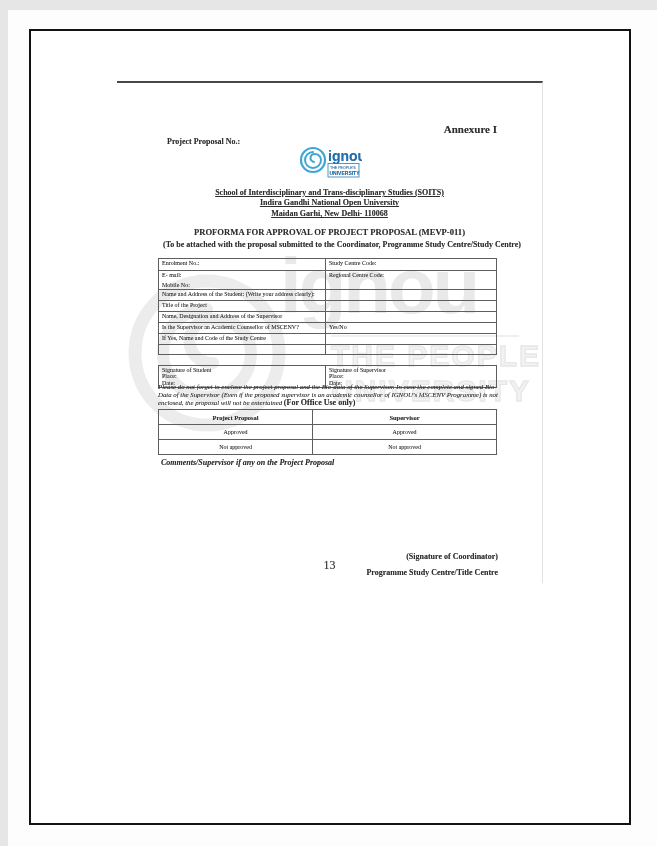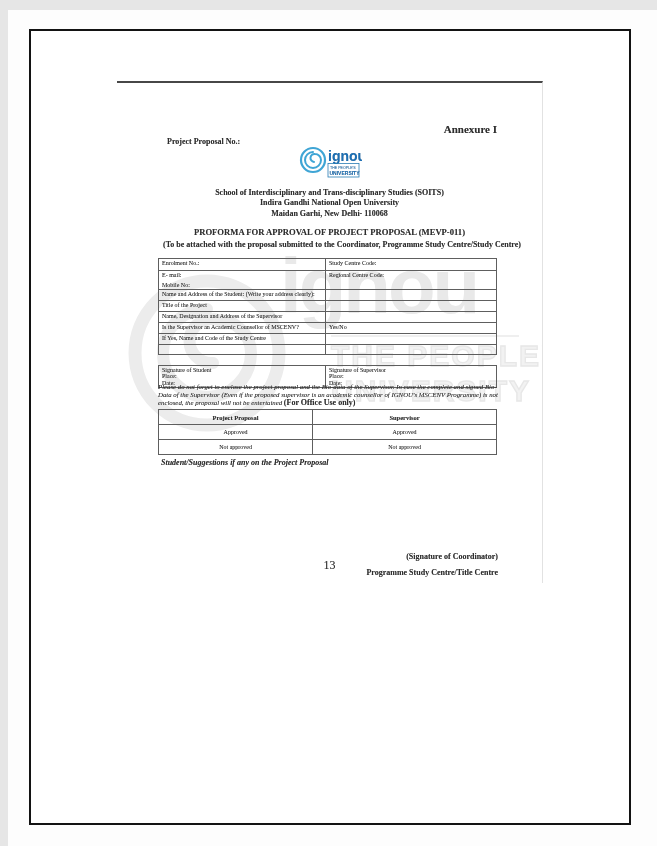--- a/index.html
+++ b/index.html
@@ -48,21 +48,21 @@
     color: #f2f2f2; -webkit-text-stroke: 1.3px #e7e7e7;
     line-height: 30px; white-space: nowrap;
   }
   .wm-people { top: 258px; }
   .wm-univ { top: 293px; }
 
   
   .annexure { top: 40px; left: 41px; width: 339px; text-align: right; font-weight: bold; font-size: 11px; }
   .proposal-no { top: 54px; left: 50px; font-weight: bold; font-size: 8px; }
   .logo-wrap { top: 60px; left: 0; width: 100%; display: flex; justify-content: center; }
-  .uni-lines { top: 105px; left: 0; width: 100%; text-align: center; font-weight: bold; font-size: 8px; line-height: 10.4px; }
+  .uni-lines { top: 105px; left: 0; width: 100%; text-align: center; font-weight: bold; font-size: 8px; line-height: 10.4px; text-decoration: underline; }
   .form-title { top: 144px; left: 0; width: 100%; text-align: center; font-weight: bold; font-size: 8.6px; }
   .form-subtitle { top: 156px; left: 30px; width: 366px; text-align: right; font-weight: bold; font-size: 8px; line-height: 11px; margin-left: 8px; }
 
   
   table { border-collapse: collapse; table-layout: fixed; }
   td, th { border: 1px solid #5e5e5e; vertical-align: top; padding: 1px 3px; font-size: 6px; font-weight: normal; text-align: left; }
   .t1 { top: 175px; left: 41px; width: 339px; }
   .t1 col.c-left { width: 49.4%; }
   .t1 .h12 td { height: 12px; }
   .t1 .h19 td { height: 19px; }
@@ -211,21 +211,21 @@
       <td>Approved</td>
       <td>Approved</td>
     </tr>
     <tr>
       <td>Not approved</td>
       <td>Not approved</td>
     </tr>
   </tbody>
     </table>
 
-  <div class="abs content-block comments">Student/Suggestions if any on the Project Proposal</div>
+  <div class="abs content-block comments">Comments/Supervisor if any on the Project Proposal</div>
 
   <div class="abs content-block coord">
     <div>(Signature of Coordinator)</div>
     <div>Programme Study Centre/Title Centre</div>
   </div>
 
   <div class="abs content-block pageno">13</div>
 
 </div>
 

